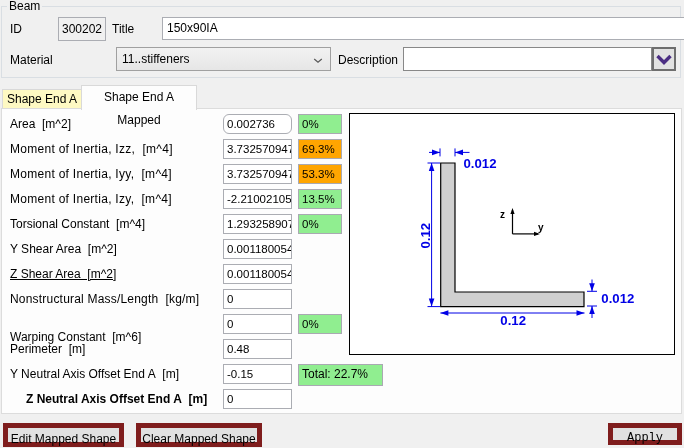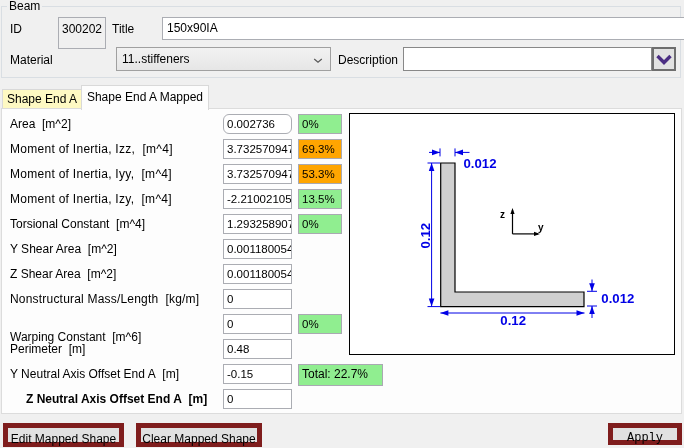--- a/index.html
+++ b/index.html
@@ -10,50 +10,50 @@
 .badge{position:absolute;border:1px solid #a9a9b2;box-sizing:border-box;line-height:18px;padding-left:3px;white-space:nowrap;overflow:hidden;font-size:11.5px;}
 .btn{position:absolute;background:#e1e1e1;border:5px solid #7f1d1d;box-sizing:border-box;text-align:center;}
 </style>
 </head>
 <body>
 
 <div class="abs" style="left:1px;top:6px;width:680px;height:72px;border:1px solid #d9dee3;box-sizing:border-box;"></div>
 <div class="abs" style="left:7px;top:0px;background:#f0f0f0;padding:0 2px;line-height:13px;">Beam</div>
 
 <div class="lbl" style="left:10px;top:22px;">ID</div>
-<div class="inp" style="left:58px;top:17px;width:48px;height:32px;background:#f0f0f0;line-height:22px;padding-left:3px;font-size:12px;">300202</div>
+<div class="inp" style="left:58px;top:17px;width:48px;height:24px;background:#f0f0f0;line-height:22px;padding-left:3px;font-size:12px;">300202</div>
 <div class="lbl" style="left:112px;top:22px;">Title</div>
 <div class="inp" style="left:141px;top:17px;width:534px;height:23px;line-height:21px;padding-left:4px;font-size:12px;margin-left:21px;">150x90IA</div>
 
 <div class="lbl" style="left:10px;top:53px;">Material</div>
 <div class="abs" style="left:116px;top:47px;width:215px;height:24px;background:linear-gradient(#f2f2f2,#e6e6e6);border:1px solid #a0a0a0;box-sizing:border-box;line-height:22px;padding-left:5px;">11..stiffeners
   <svg width="10" height="6" style="position:absolute;right:7px;top:10px;" viewBox="0 0 10 6">
       <path d="M1.2 1 L5 4.2 L8.8 1" stroke="#585858" stroke-width="1.2" fill="none"></path>
     </svg>
 </div>
 <div class="lbl" style="left:338px;top:53px;">Description</div>
 <div class="inp" style="left:403px;top:47px;width:249px;height:24px;border-color:#888;"></div>
 <div class="abs" style="left:652px;top:47px;width:24px;height:24px;background:#e2e2e2;border:2px solid #6e6e6e;box-sizing:border-box;">
   <svg width="18" height="11" style="position:absolute;left:1px;top:5px;" viewBox="0 0 18 11">
       <path d="M2.5 2 L9 8.5 L15.5 2" stroke="#4b2e83" stroke-width="3.4" fill="none"></path>
     </svg>
 </div>
 
 <div class="abs" style="left:1px;top:108px;width:681px;height:306px;background:#fdfdfd;border:1px solid #dcdcdc;box-sizing:border-box;"></div>
 
 <div class="abs" style="left:2px;top:89px;width:90px;height:19px;background:#fef9c3;border:1px solid #d9d9d9;border-bottom:none;box-sizing:border-box;text-align:left;line-height:18px;text-indent:4px;">Shape End A</div>
-<div class="abs" style="left:81px;top:85px;width:128px;height:25px;background:#fdfdfd;border:1px solid #d9d9d9;border-bottom:none;box-sizing:border-box;text-align:center;line-height:23px;">Shape End A Mapped</div>
+<div class="abs" style="left:81px;top:85px;width:116px;height:25px;background:#fdfdfd;border:1px solid #d9d9d9;border-bottom:none;box-sizing:border-box;text-align:center;line-height:23px;">Shape End A Mapped</div>
 
 <div class="lbl" style="left:10px;top:117px;">Area&nbsp; [m^2]</div>
 <div class="lbl" style="left:10px;top:142px;letter-spacing:0.28px;">Moment of Inertia, Izz,&nbsp; [m^4]</div>
 <div class="lbl" style="left:10px;top:167px;letter-spacing:0.28px;">Moment of Inertia, Iyy,&nbsp; [m^4]</div>
 <div class="lbl" style="left:10px;top:192px;letter-spacing:0.28px;">Moment of Inertia, Izy,&nbsp; [m^4]</div>
 <div class="lbl" style="left:10px;top:217px;">Torsional Constant&nbsp; [m^4]</div>
 <div class="lbl" style="left:10px;top:242px;">Y Shear Area&nbsp; [m^2]</div>
-<div class="lbl" style="left:10px;top:267px;">Z Shear Area&nbsp; [m^2]</div>
+<div class="lbl" style="left:10px;top:267px;text-decoration:underline;">Z Shear Area&nbsp; [m^2]</div>
 <div class="lbl" style="left:10px;top:292px;letter-spacing:0.2px;">Nonstructural Mass/Length&nbsp; [kg/m]</div>
 <div class="lbl" style="left:10px;top:330px;">Warping Constant&nbsp; [m^6]</div>
 <div class="lbl" style="left:10px;top:342px;">Perimeter&nbsp; [m]</div>
 <div class="lbl" style="left:10px;top:367px;">Y Neutral Axis Offset End A&nbsp; [m]</div>
 <div class="lbl" style="left:26px;top:392px;font-weight:bold;">Z Neutral Axis Offset End A&nbsp; [m]</div>
 
 <div class="inp" style="left:223px;top:114px;width:69px;height:20px;line-height:18px;padding-left:3px;border-radius:6px;">0.002736</div>
 <div class="inp" style="left:223px;top:139px;width:69px;height:20px;line-height:18px;padding-left:3px;">3.7325709472</div>
 <div class="inp" style="left:223px;top:164px;width:69px;height:20px;line-height:18px;padding-left:3px;">3.7325709472</div>
 <div class="inp" style="left:223px;top:189px;width:69px;height:20px;line-height:18px;padding-left:3px;">-2.210021055</div>

